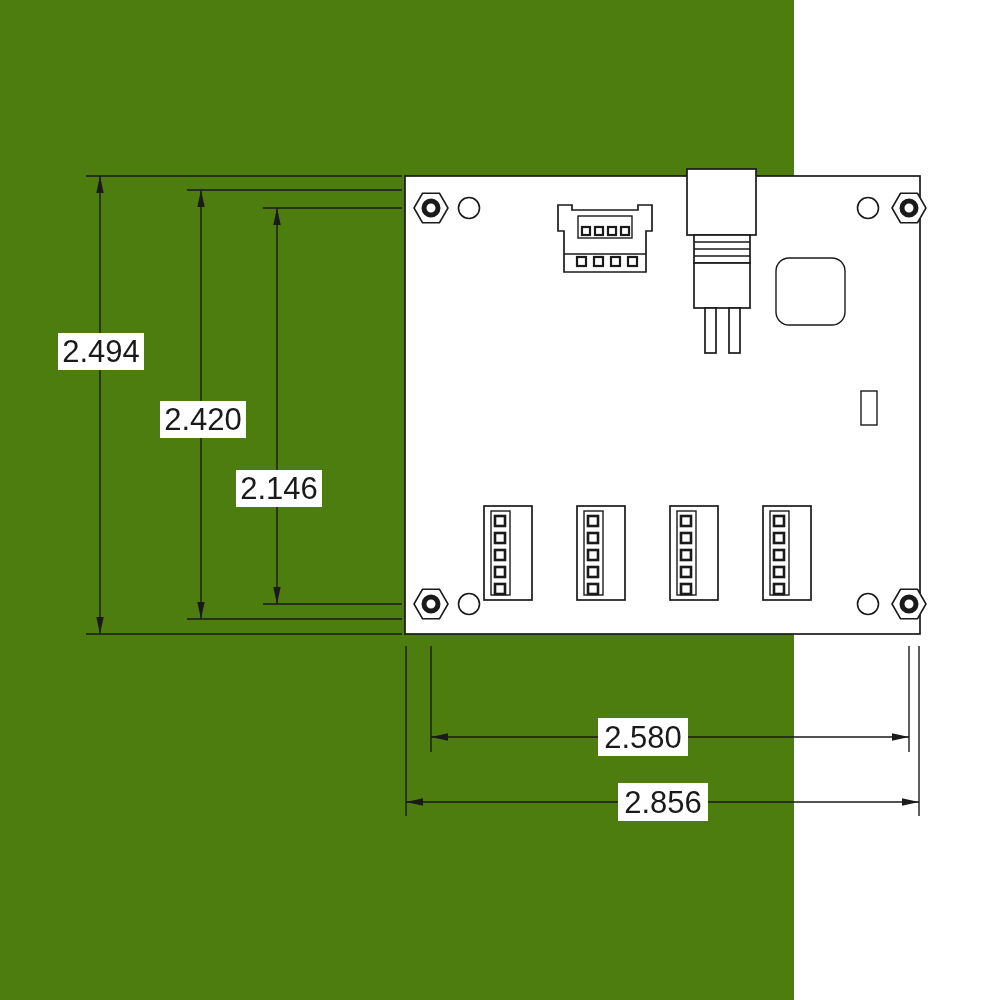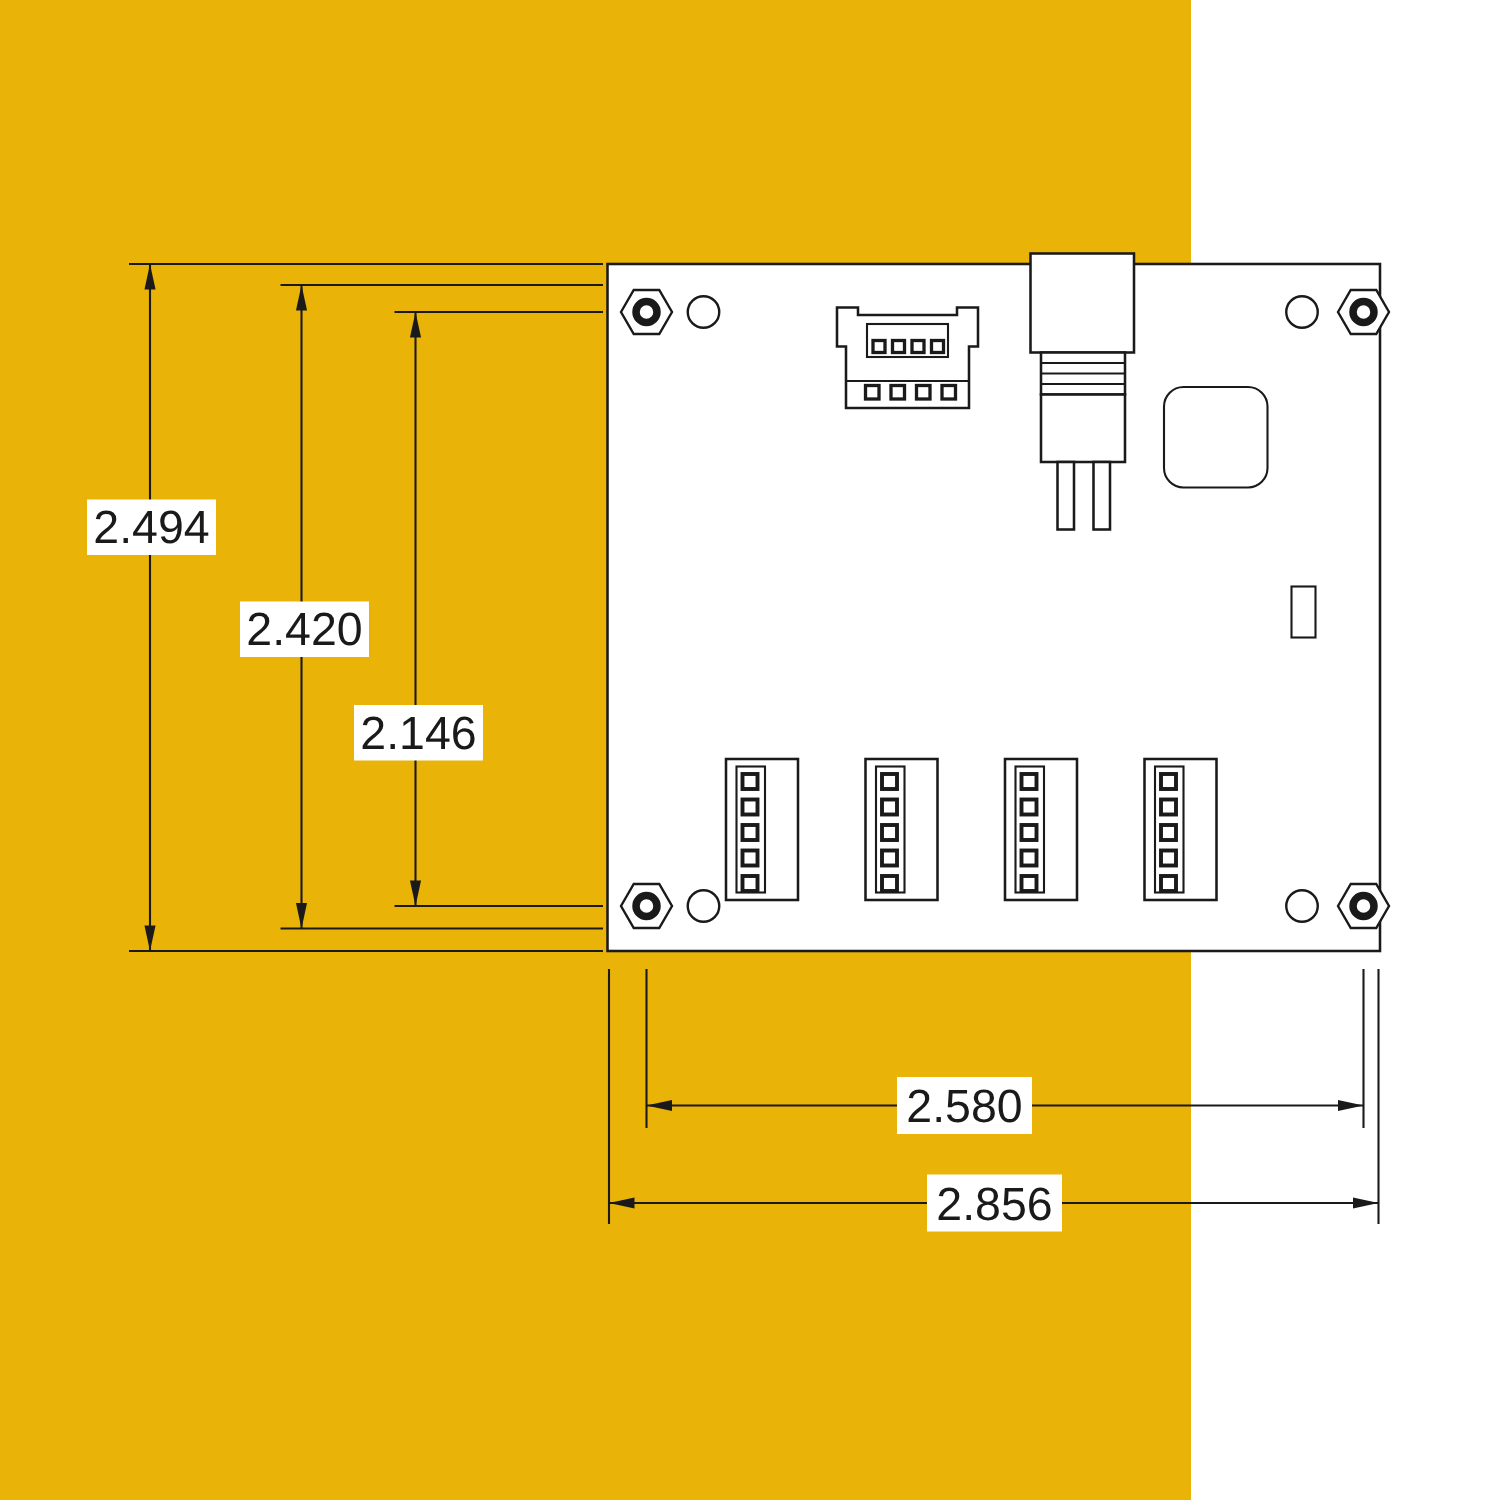--- a/index.html
+++ b/index.html
@@ -4,21 +4,21 @@
 <style>
   html, body {
     margin: 0;
     padding: 0;
     background: #ffffff;
   }
   .stage {
     position: relative;
     width: 794px;
     height: 1000px;
-    background: #eab308;
+    background: #4d7c0f;
     font-family: "Liberation Sans", sans-serif;
     text-decoration: underline;
   }
   svg { display: block; }
   .outline { fill: #ffffff; stroke: #1a1a1a; stroke-width: 1.7; }
   .thin    { fill: none;    stroke: #1a1a1a; stroke-width: 1.4; }
   .dl      { stroke: #1a1a1a; stroke-width: 1.4; }
   .ah      { fill: #1a1a1a; stroke: none; }
   .mask    { fill: #ffffff; stroke: none; }
   text.dim {

